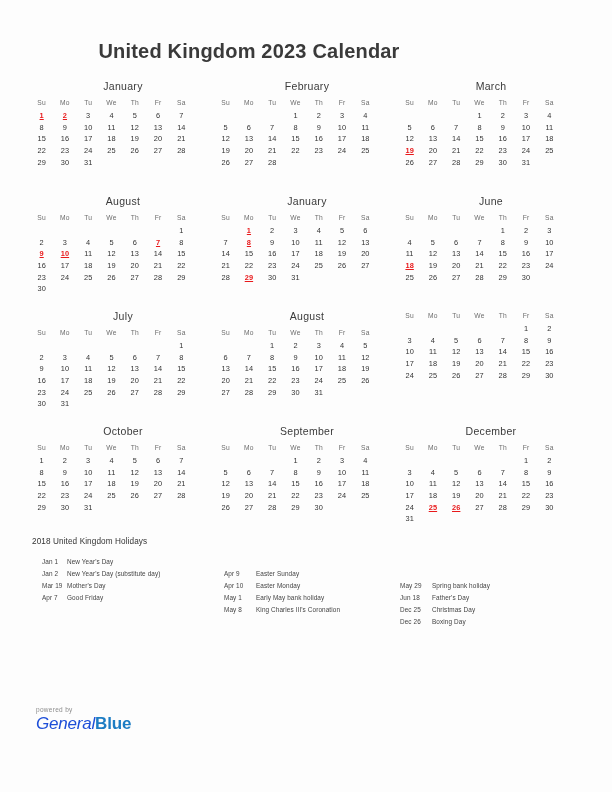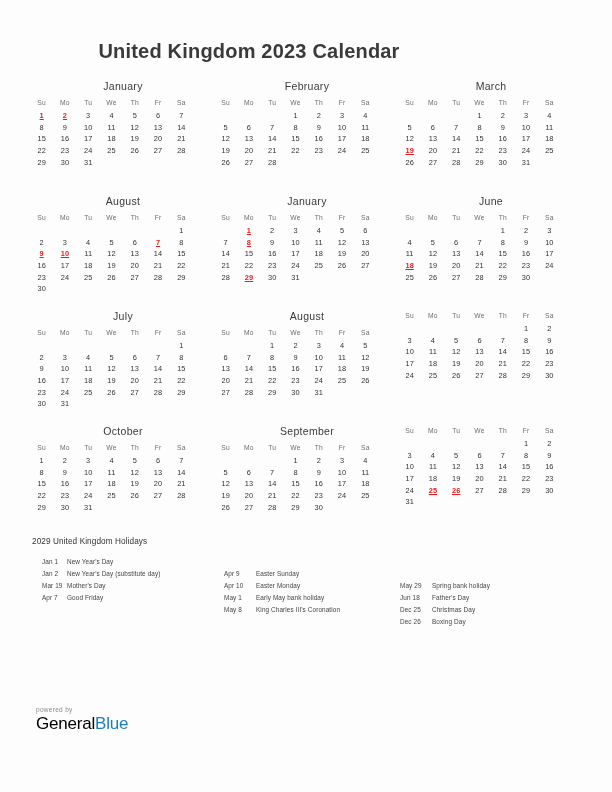--- a/index.html
+++ b/index.html
@@ -178,25 +178,27 @@
     letter-spacing: 0.3px;
     margin-bottom: 1px;
   }
 
   #logo-wordmark {
     font-size: 17px;
     letter-spacing: -0.2px;
   }
 
   #logo-general {
-    color: #000000;
+    color: #1d4ed8;
+    font-style: italic;
   }
 
   #logo-blue {
     color: #1d7dc4;
+    font-weight: bold;
   }
 </style>
 </head>
 <body>
 
 <div id="page">
 
   <div id="page-title">United Kingdom 2023 Calendar</div>
 
   <div id="calendar-grid">
@@ -904,20 +906,21 @@
               <td class="">28</td>
               <td class="">29</td>
               <td class="">30</td>
               <td class="empty"></td>
               <td class="empty"></td>
             </tr>
           </tbody>
         </table>
       </div>
       <div class="month-block">
+        <div class="month-name">December</div>
         <table class="month-table">
           <thead>
             <tr>
               <th>Su</th>
               <th>Mo</th>
               <th>Tu</th>
               <th>We</th>
               <th>Th</th>
               <th>Fr</th>
               <th>Sa</th>
@@ -977,21 +980,21 @@
               <td class="empty"></td>
               <td class="empty"></td>
               <td class="empty"></td>
             </tr>
           </tbody>
         </table>
       </div>
     </div>
 
   <div id="holidays-section">
-    <div id="holidays-heading">2029 United Kingdom Holidays</div>
+    <div id="holidays-heading">2018 United Kingdom Holidays</div>
     <div id="holidays-columns">
         <div class="holiday-col">
           <div class="holiday-row">
             <span class="holiday-date">Jan 1</span>
             <span class="holiday-name">New Year's Day</span>
           </div>
           <div class="holiday-row">
             <span class="holiday-date">Jan 2</span>
             <span class="holiday-name">New Year's Day (substitute day)</span>
           </div>

